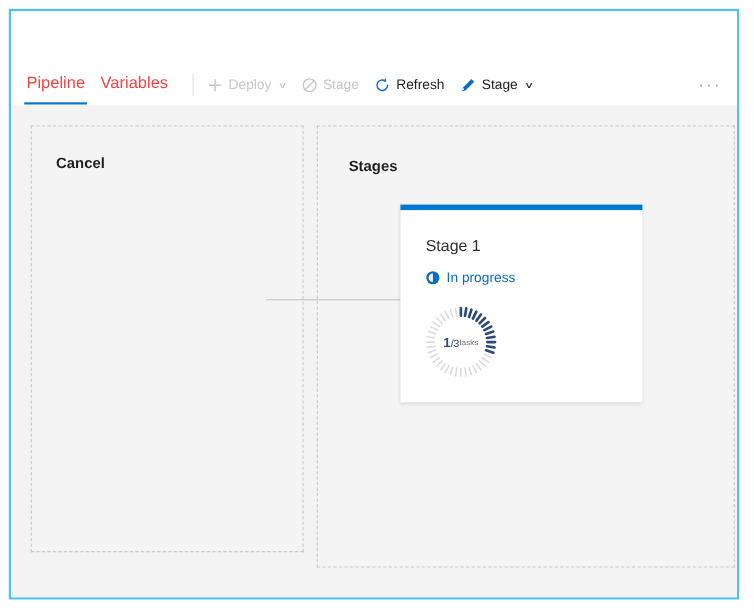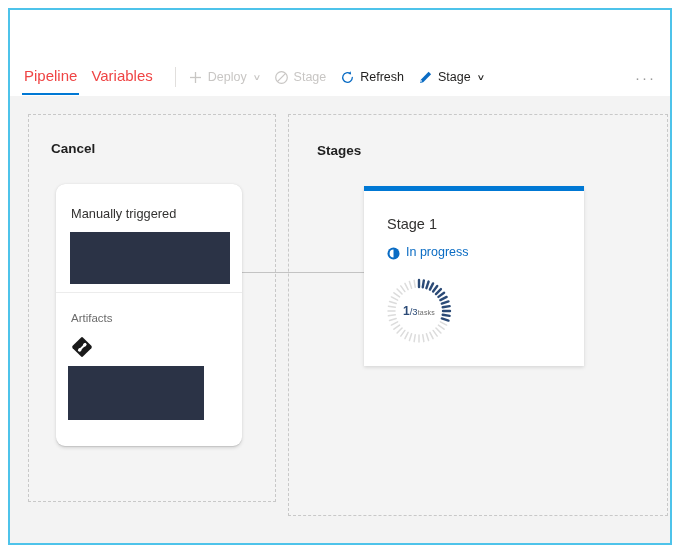--- a/index.html
+++ b/index.html
@@ -348,41 +348,20 @@
       <div id="release-panel" class="panel">
         <div class="panel-title">Cancel</div>
       </div>
 
       <div id="stages-panel" class="panel">
         <div class="panel-title">Stages</div>
       </div>
 
       <div id="connector"></div>
 
-      <div id="release-card">
-        <div id="release-card-top">
-          <div id="trigger-label">Manually triggered</div>
-          <div id="release-name-redaction" class="redaction"></div>
-        </div>
-        <div id="release-card-sep"></div>
-        <div id="artifacts-label">Artifacts</div>
-        <div id="artifact-icon">
-          <svg width="22" height="22" viewBox="0 0 22 22">
-            <g transform="rotate(45 11 11)">
-              <rect x="3.6" y="3.6" width="14.8" height="14.8" rx="1.6" fill="#1a1a1a"></rect>
-            </g>
-            <g transform="rotate(45 11 11)">
-              <rect x="10.4" y="5.6" width="2.0" height="10.8" fill="#ffffff"></rect>
-              <circle cx="11.4" cy="7.6" r="1.7" fill="#ffffff"></circle>
-              <circle cx="11.4" cy="14.4" r="1.7" fill="#ffffff"></circle>
-            </g>
-          </svg>
-        </div>
-        <div id="artifact-redaction" class="redaction"></div>
-      </div>
 
       <div id="stage-card">
         <div id="stage-card-topbar"></div>
         <div id="stage-title">Stage 1</div>
 
         <div id="stage-status">
           <span id="status-icon">
             <svg width="13" height="13" viewBox="0 0 13 13">
               <circle cx="6.5" cy="6.5" r="6" fill="#0a6cc4"></circle>
               <path d="M6.5 2.6 A3.9 3.9 0 0 0 6.5 10.4 Z" fill="#ffffff"></path>

